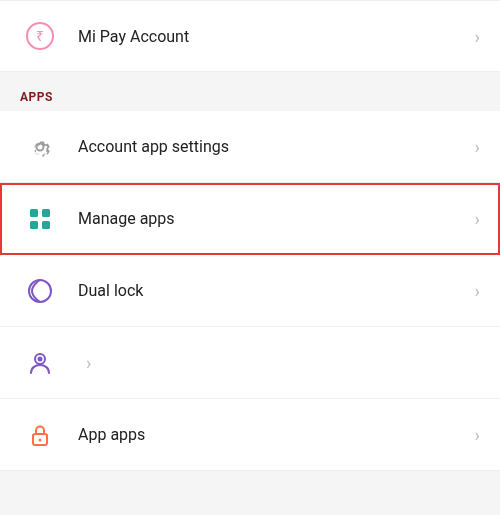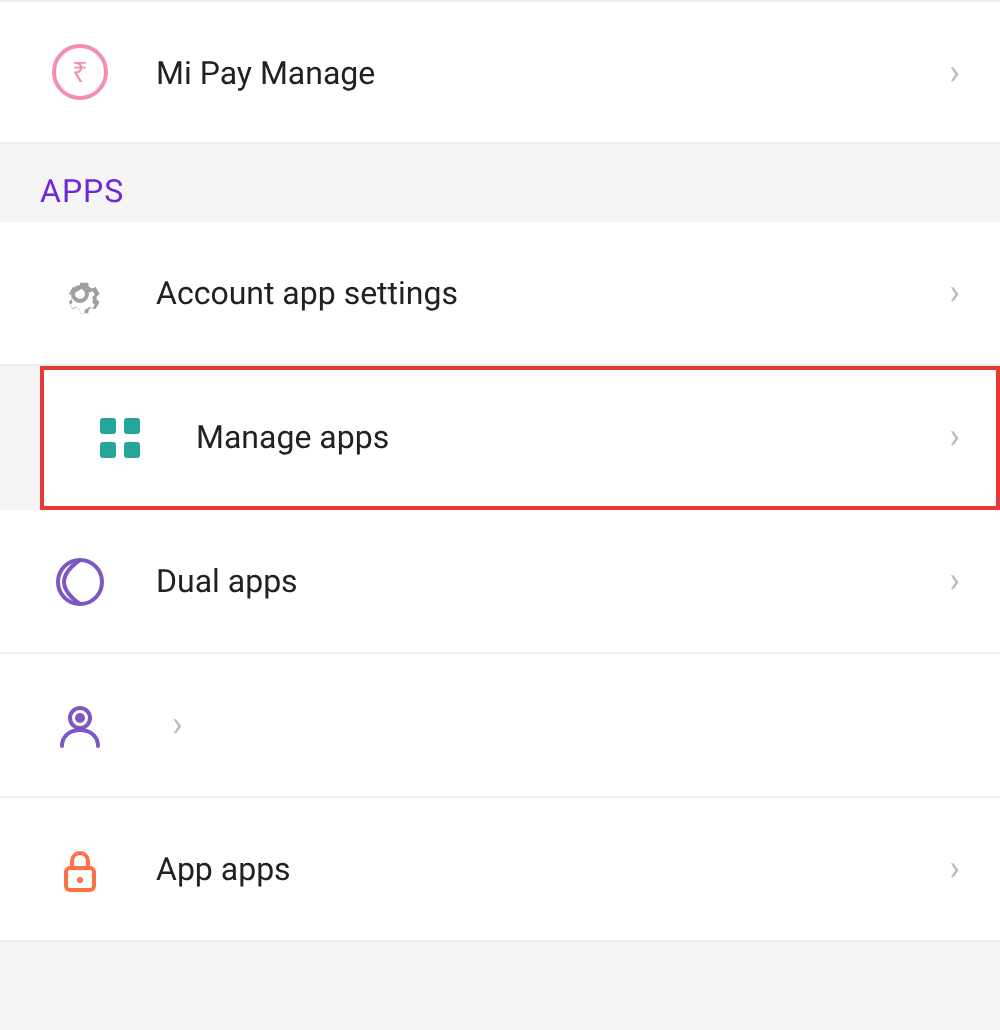--- a/index.html
+++ b/index.html
@@ -20,23 +20,23 @@
       background-color: #f5f5f5;
       width: 100%;
     }
 
     .section-divider {
       background-color: #f5f5f5;
       padding: 14px 20px 6px 20px;
     }
 
     .section-label {
-      font-size: 16px;
-      color: #6d28d9;
-      font-weight: 400;
+      font-size: 12px;
+      color: #7f1d1d;
+      font-weight: 700;
       letter-spacing: 0.5px;
       text-transform: uppercase;
     }
 
     .list-item {
       display: flex;
       align-items: center;
       background-color: #ffffff;
       padding: 0 20px;
       height: 72px;
@@ -46,21 +46,20 @@
     }
 
     .list-item:first-child {
       border-top: 1px solid #eeeeee;
     }
 
     .list-item.highlighted {
       outline: 2.5px solid #e53935;
       outline-offset: -2px;
       z-index: 1;
-      margin-left: 20px;
     }
 
     .item-icon {
       width: 40px;
       height: 40px;
       display: flex;
       align-items: center;
       justify-content: center;
       margin-right: 18px;
       flex-shrink: 0;
@@ -84,21 +83,21 @@
 
 <div class="settings-list">
 
   <div class="list-item">
     <div class="item-icon">
       <svg width="28" height="28" viewBox="0 0 28 28" fill="none" xmlns="http://www.w3.org/2000/svg">
         <circle cx="14" cy="14" r="13" stroke="#f48fb1" stroke-width="2" fill="none"></circle>
         <text x="14" y="19" text-anchor="middle" font-size="14" fill="#f48fb1" font-family="Arial">₹</text>
       </svg>
     </div>
-    <span class="item-text">Mi Pay Manage</span>
+    <span class="item-text">Mi Pay Account</span>
     <span class="chevron">›</span>
   </div>
 
   <div class="section-divider">
     <span class="section-label">APPS</span>
   </div>
 
   <div class="list-item">
     <div class="item-icon">
       <svg width="28" height="28" viewBox="0 0 28 28" fill="none" xmlns="http://www.w3.org/2000/svg">
@@ -123,21 +122,21 @@
     <span class="chevron">›</span>
   </div>
 
   <div class="list-item">
     <div class="item-icon">
       <svg width="28" height="28" viewBox="0 0 28 28" fill="none" xmlns="http://www.w3.org/2000/svg">
         <circle cx="14" cy="14" r="11" stroke="#7e57c2" stroke-width="2" fill="none"></circle>
         <path d="M14 3 C14 3 6 8 6 14 C6 20 14 25 14 25" stroke="#7e57c2" stroke-width="2" fill="none"></path>
       </svg>
     </div>
-    <span class="item-text">Dual apps</span>
+    <span class="item-text">Dual lock</span>
     <span class="chevron">›</span>
   </div>
 
   <div class="list-item">
     <div class="item-icon">
       <svg width="28" height="28" viewBox="0 0 28 28" fill="none" xmlns="http://www.w3.org/2000/svg">
         <circle cx="14" cy="10" r="5" stroke="#7e57c2" stroke-width="2" fill="none"></circle>
         <path d="M5 24c0-5 4-8 9-8s9 3 9 8" stroke="#7e57c2" stroke-width="2" fill="none" stroke-linecap="round"></path>
         <circle cx="14" cy="10" r="2.5" fill="#7e57c2"></circle>
       </svg>

